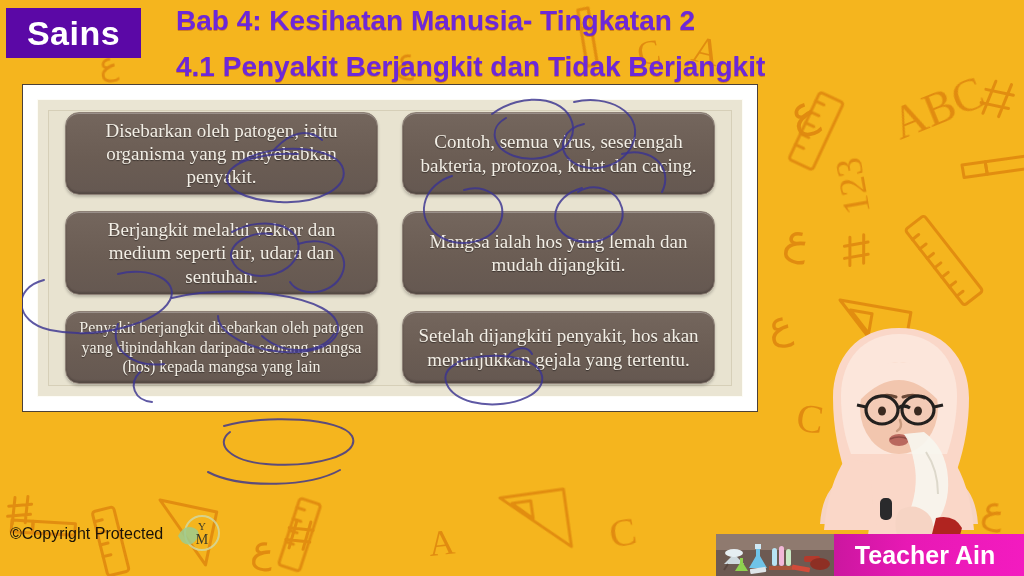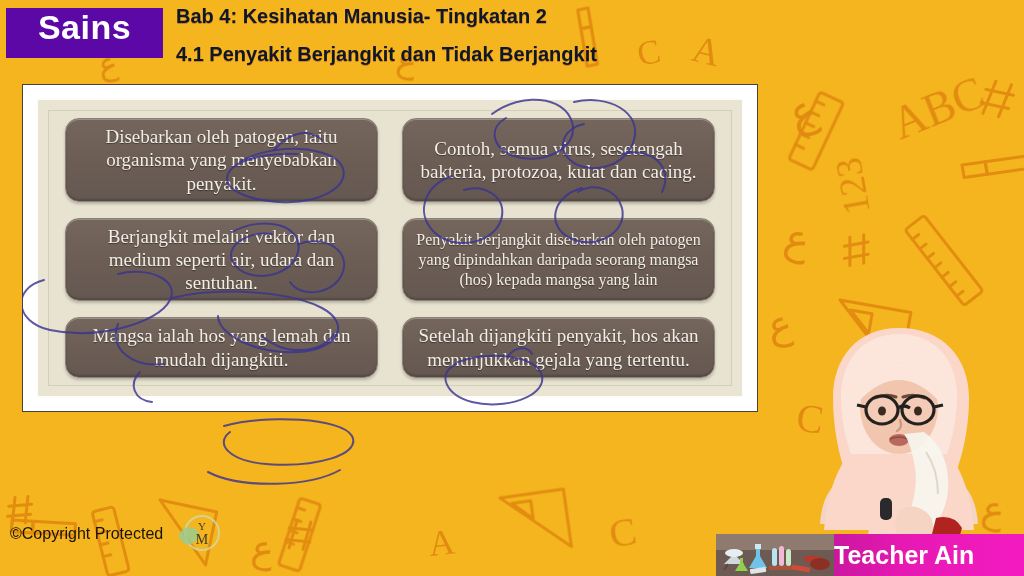--- a/index.html
+++ b/index.html
@@ -19,38 +19,38 @@
   }
   #doodle-bg svg{ width:100%; height:100%; display:block; }
 
   
   #header{
     position:absolute; left:0; top:0; width:100%; height:78px;
     z-index:5;
   }
   #sains-badge{
     position:absolute; left:6px; top:8px;
-    width:157px; height:50px;
+    width:135px; height:50px;
     background:#5B08A6;
-    display:flex; justify-content:center;
+    display:flex; align-items:center; justify-content:center;
   }
   #sains-badge span{
     color:#FFFFFF;
     font-size:34px; font-weight:bold;
     letter-spacing:.5px;
     font-family:"Liberation Sans", sans-serif;
   }
   #header-titles{
     position:absolute; left:176px; top:6px;
     line-height:1.08;
   }
   #header-titles div{
-    color:#0f172a;
+    color:#6d28d9;
     font-weight:bold;
-    font-size:20px;
+    font-size:28px;
     font-family:"Liberation Sans", sans-serif;
     text-shadow:0 1px 0 rgba(140,30,20,.35);
     white-space:nowrap;
   }
   #header-line2{ font-size:20px; margin-top:16px; }
 
   
   #slide{
     position:absolute;
     left:22px; top:84px;
@@ -138,20 +138,21 @@
     width:118px; height:100%;
     position:relative; overflow:hidden;
     flex:0 0 118px;
   }
   #teacher-lab svg{ width:100%; height:100%; display:block; }
   #teacher-name{
     flex:1;
     color:#FFFFFF;
     font-size:25px;
     font-weight:bold;
+    text-align:center;
     padding-right:8px;
     font-family:"Liberation Sans", sans-serif;
     white-space:nowrap;
   }
 
   
   #copyright{
     position:absolute; left:10px; bottom:22px;
     display:flex; align-items:center; gap:9px;
     z-index:7;
@@ -273,26 +274,26 @@
       </div>
 
       <div class="concept-box">
         <div class="txt">Contoh, semua virus, sesetengah bakteria, protozoa, kulat dan cacing.</div>
       </div>
 
       <div class="concept-box">
         <div class="txt">Berjangkit melalui vektor dan medium seperti air, udara dan sentuhan.</div>
       </div>
 
+      <div class="concept-box">
+        <div class="txt">Mangsa ialah hos yang lemah dan mudah dijangkiti.</div>
+      </div>
+
       <div class="concept-box small">
         <div class="txt">Penyakit berjangkit disebarkan oleh patogen yang dipindahkan daripada seorang mangsa (hos) kepada mangsa yang lain</div>
-      </div>
-
-      <div class="concept-box">
-        <div class="txt">Mangsa ialah hos yang lemah dan mudah dijangkiti.</div>
       </div>
 
       <div class="concept-box">
         <div class="txt">Setelah dijangkiti penyakit, hos akan menunjukkan gejala yang tertentu.</div>
       </div>
 
     </div>
   </div>
 </div>
 

